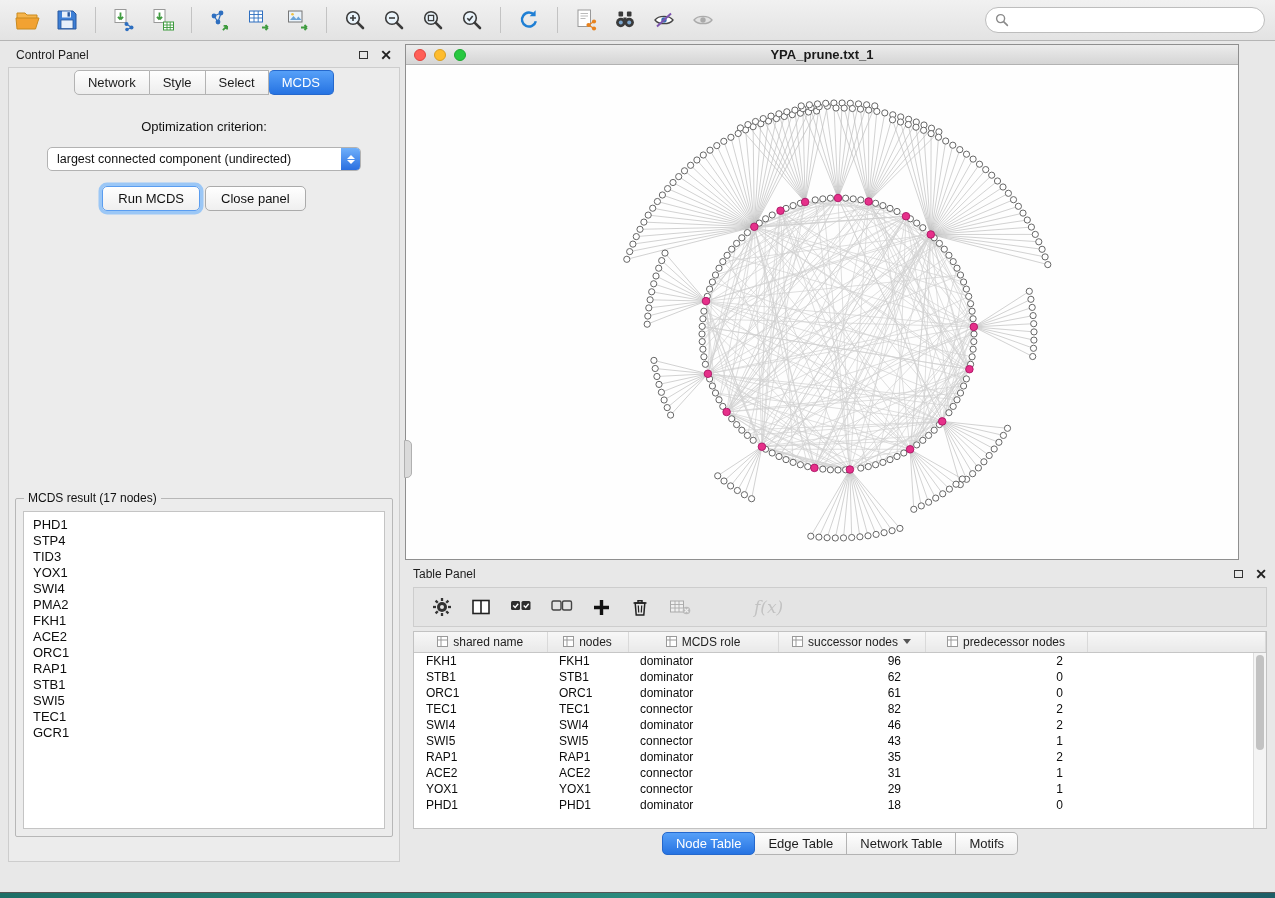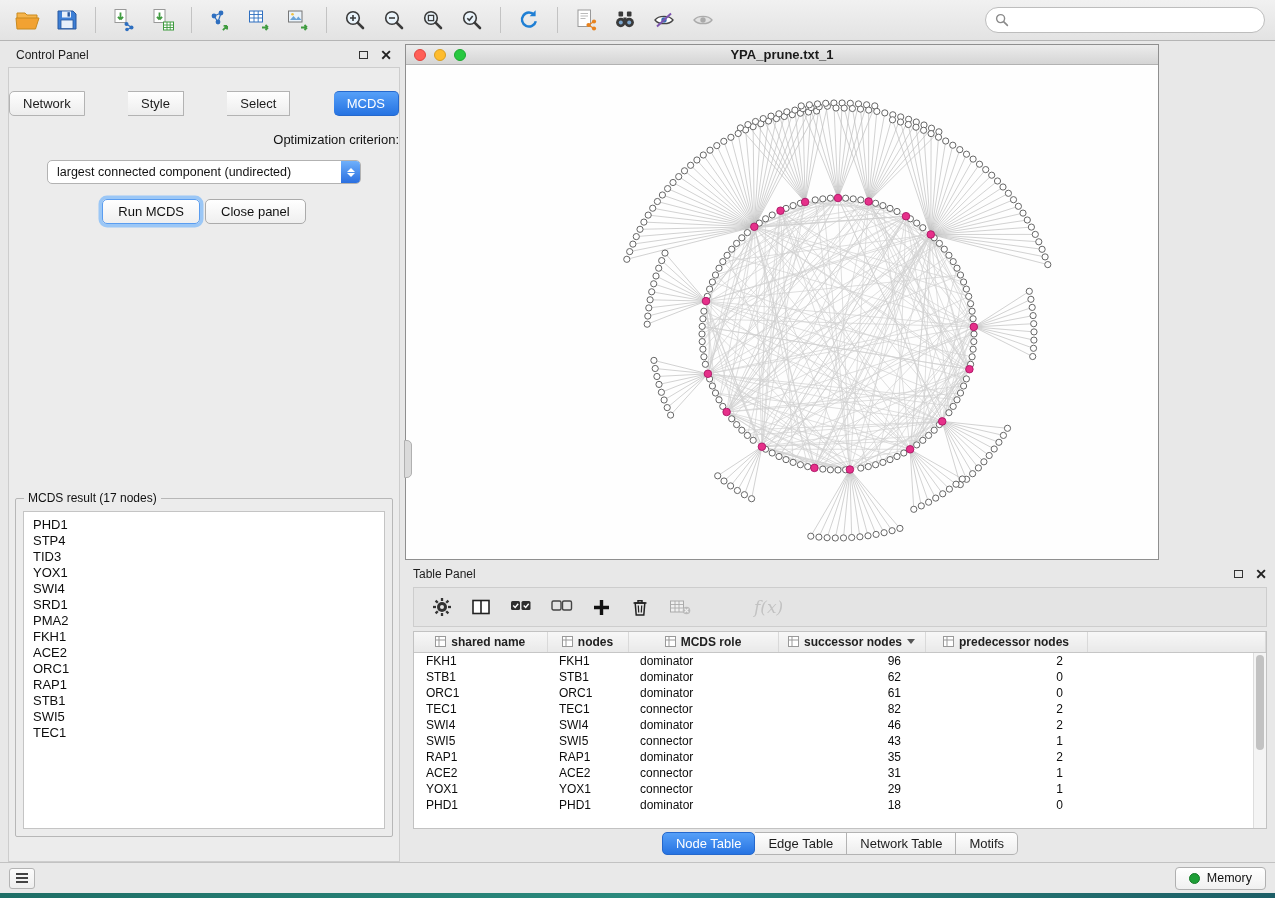--- a/index.html
+++ b/index.html
@@ -26,29 +26,29 @@
   .panel-titlebar { height:22px; display:flex; align-items:center; padding:0 8px;
                     font-size:12px; color:#1c1c1c;gap:18px; }
   .win-controls { margin-left:auto; display:flex; gap:12px; align-items:center; }
   .float-glyph { width:9px; height:8px; border:1.4px solid #333; display:inline-block; }
   .close-glyph { font-size:14px; font-weight:bold; color:#222; line-height:10px; }
 
   
   .control-panel { position:absolute; left:8px; top:44px; width:392px; height:818px; }
   .cp-body { position:absolute; left:0; top:23px; right:0; bottom:0;
              background:#ececec; border:1px solid #cdcdcd; }
-  .seg-tabs { display:flex; justify-content:space-between; margin-top:23px; }
+  .seg-tabs { display:flex; justify-content:center; margin-top:2px; }
   .seg-tabs .tab { padding:4px 13px; font-size:13px; color:#1c1c1c;
                    background:linear-gradient(#fefefe,#ededed);
                    border:1px solid #b3b3b3; border-left:none; cursor:default; }
   .seg-tabs .tab:first-child { border-left:1px solid #b3b3b3; border-radius:5px 0 0 5px; }
   .seg-tabs .tab:last-child { border-radius:0 5px 5px 0; }
   .seg-tabs .tab.active { background:linear-gradient(#56a0f8,#2673e2); color:#fff;
                           border-color:#2568cc; border-radius:5px; }
-  .opt-label { text-align:right; margin-top:16px; font-size:13px; color:#111; }
+  .opt-label { text-align:center; margin-top:24px; font-size:13px; color:#111; }
   .mac-select { margin:13px auto 0; width:314px; height:24px; background:#fff;
                 border:1px solid #b2b2b2; border-radius:5px; position:relative;
                 display:flex; align-items:center; padding-left:9px; font-size:12.5px; color:#111; }
   .mac-select .stepper { position:absolute; right:0; top:0; bottom:0; width:19px;
                 border-radius:0 4px 4px 0; background:linear-gradient(#6fb0fb,#2a6fe0);
                 display:flex; flex-direction:column; align-items:center;
                 justify-content:center; gap:1px; }
   .stepper .up, .stepper .down { width:0; height:0; border-left:4px solid transparent;
                 border-right:4px solid transparent; }
   .stepper .up { border-bottom:4.5px solid #fff; }
@@ -59,21 +59,21 @@
          border-radius:5px; cursor:default; }
   .btn.focused { box-shadow:0 0 0 3.5px rgba(90,170,255,.55); border-color:#5a9df0; }
   .mcds-fieldset { position:absolute; left:6px; right:6px; top:423px; bottom:24px;
                    border:1px solid #b7b7b7; border-radius:2px; background:#ececec; }
   .mcds-fieldset legend { font-size:12px; color:#111; margin-left:8px; padding:0 4px; }
   .mcds-list { position:absolute; left:7px; right:7px; top:6px; bottom:7px;
                background:#fff; border:1px solid #c4c4c4; overflow:hidden;
                padding:5px 9px; font-size:13px; line-height:16px; color:#0d0d0d; }
 
   
-  .network-window { position:absolute; left:405px; top:44px; width:754px; height:516px;
+  .network-window { position:absolute; left:405px; top:44px; width:834px; height:516px;
                     background:#fff; border:1px solid #8f8f8f; }
   .nw-titlebar { position:relative; height:20px;
                  background:linear-gradient(#ececec,#d5d5d5);
                  border-bottom:1px solid #b2b2b2; display:flex; align-items:center;
                  padding:0 8px; }
   .traffic { display:flex; gap:8px; z-index:2; }
   .traffic span { width:12px; height:12px; border-radius:50%; display:inline-block; }
   .tl-red { background:#ff5f57; border:0.5px solid #e0443e; }
   .tl-yellow { background:#febc2e; border:0.5px solid #d89e22; }
   .tl-green { background:#28c840; border:0.5px solid #1da832; }
@@ -91,21 +91,21 @@
                 align-items:center; gap:19px; padding:0 18px; }
   .tp-tool { display:flex; align-items:center; justify-content:center; cursor:default; }
   .tp-tool.disabled { opacity:.45; }
   .fx { font-family:"DejaVu Serif", serif; font-style:italic; font-size:17px; color:#9a9a9a;margin-left:44px; }
   .tp-table-wrap { position:absolute; left:8px; right:8px; top:68px; bottom:28px;
                    background:#fff; border:1px solid #c2c2c2; overflow:hidden; }
   table { border-collapse:collapse; width:100%; table-layout:fixed; }
   thead th { height:20px; background:linear-gradient(#f7f7f7,#e9e9e9);
              border-right:1px solid #d9d9d9; border-bottom:1px solid #c6c6c6;
              font-weight:normal; font-size:12px; color:#222; }
-  .th-inner { display:flex; align-items:center; justify-content:center; gap:5px;font-weight:bold; }
+  .th-inner { display:flex; align-items:center; justify-content:center; gap:5px; }
   tbody td { height:16px; line-height:16px; font-size:12px; color:#0c0c0c;
              padding:0 12px; overflow:hidden; white-space:nowrap; }
   tbody td.num { text-align:right; padding-right:24px; }
   .chev-down { width:0; height:0; border-left:4px solid transparent;
                border-right:4px solid transparent; border-top:5px solid #555; }
   .v-scrollbar { position:absolute; right:0; top:21px; bottom:0; width:13px;
                  background:#f4f4f4; border-left:1px solid #ddd; }
   .v-scrollbar .thumb { position:absolute; left:2px; right:2px; top:2px; height:95px;
                  background:#c2c2c2; border-radius:5px; }
   .tp-tabs { position:absolute; left:0; right:0; bottom:2px; display:flex;
@@ -316,29 +316,29 @@
         <button class="btn">Close panel</button>
       </div>
       <fieldset class="mcds-fieldset">
         <legend>MCDS result (17 nodes)</legend>
         <div class="mcds-list">
             <div>PHD1</div>
             <div>STP4</div>
             <div>TID3</div>
             <div>YOX1</div>
             <div>SWI4</div>
-            <div>SRD1</div>
             <div>PMA2</div>
             <div>FKH1</div>
             <div>ACE2</div>
             <div>ORC1</div>
             <div>RAP1</div>
             <div>STB1</div>
             <div>SWI5</div>
             <div>TEC1</div>
+            <div>GCR1</div>
           </div>
       </fieldset>
     </div>
   </div>
 
   <div class="network-window">
     <div class="nw-titlebar">
       <span class="nw-title">YPA_prune.txt_1</span>
       <span class="traffic">
         <span class="tl-red"></span>
@@ -1271,27 +1271,14 @@
       </div>
     </div>
     <div class="tp-tabs">
         <div class="tab active">Node Table</div>
         <div class="tab">Edge Table</div>
         <div class="tab">Network Table</div>
         <div class="tab">Motifs</div>
       </div>
   </div>
 
-  <div class="status-bar">
-    <span class="list-btn">
-      <span class="list-glyph">
-          <i></i>
-          <i></i>
-          <i></i>
-        </span>
-    </span>
-    <span class="memory-btn">
-      <span class="green-dot"></span>
-      <span>Memory</span>
-    </span>
-  </div>
 
 </div>
 
 </body></html>

